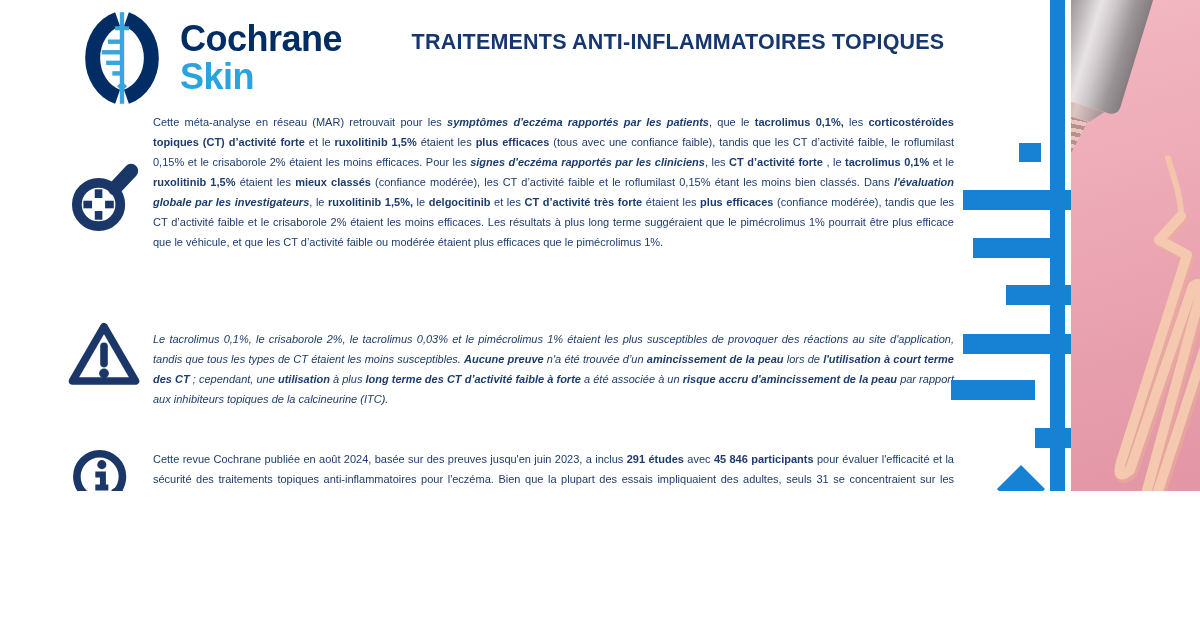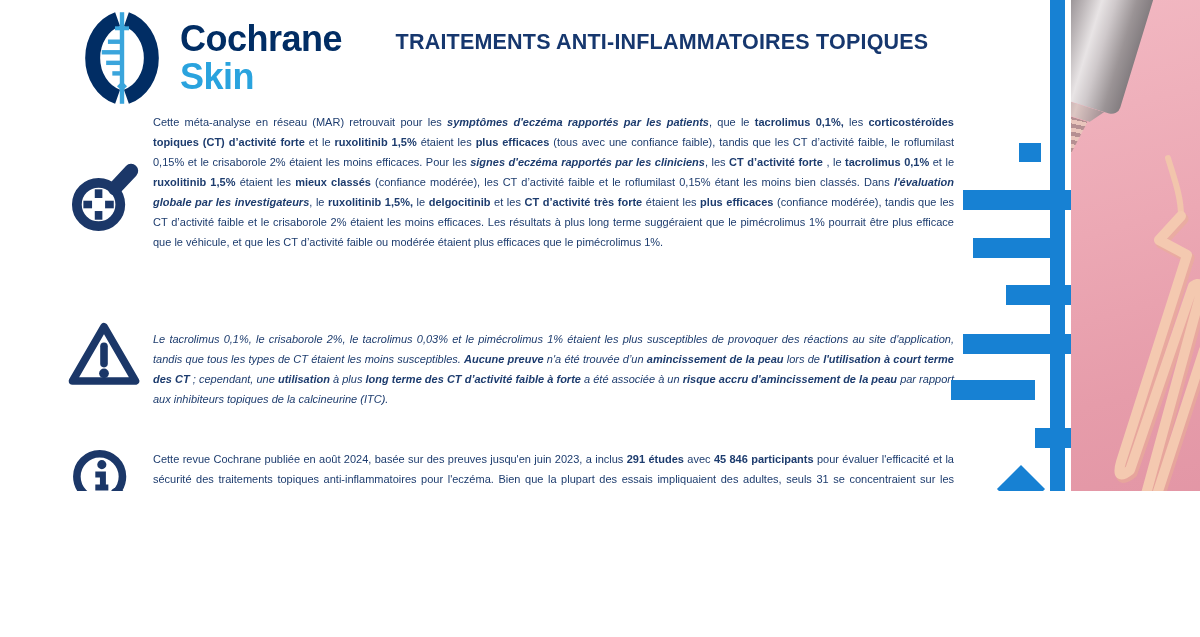--- a/index.html
+++ b/index.html
@@ -7,21 +7,21 @@
     position:relative;width:1200px;height:491px;background:#ffffff;overflow:hidden;
     font-family:Liberation Sans, sans-serif;
     margin-left:48px;
   }
   
   .logo{position:absolute;left:30px;top:12px;display:flex;align-items:center;}
   .logo-text{margin-left:14px;line-height:1;}
   .logo-org{font-size:36px;font-weight:700;color:#012d64;letter-spacing:-0.5px;}
   .logo-group{font-size:36px;font-weight:700;color:#2aa3de;margin-top:2px;letter-spacing:-0.5px;}
   .title{
-    position:absolute;left:314px;top:28px;width:600px;text-align:center;
+    position:absolute;left:330px;top:28px;width:600px;text-align:center;
     font-size:21.5px;font-weight:700;color:#16376e;line-height:1.38;letter-spacing:0.2px;
   }
   
   .para{
     position:absolute;left:105px;width:801px;font-size:11px;line-height:20px;
     color:#1d3c6e;text-align:justify;
   }
   .para.it{font-style:italic;}
   .b{font-weight:700;}
   .i{font-style:italic;}

